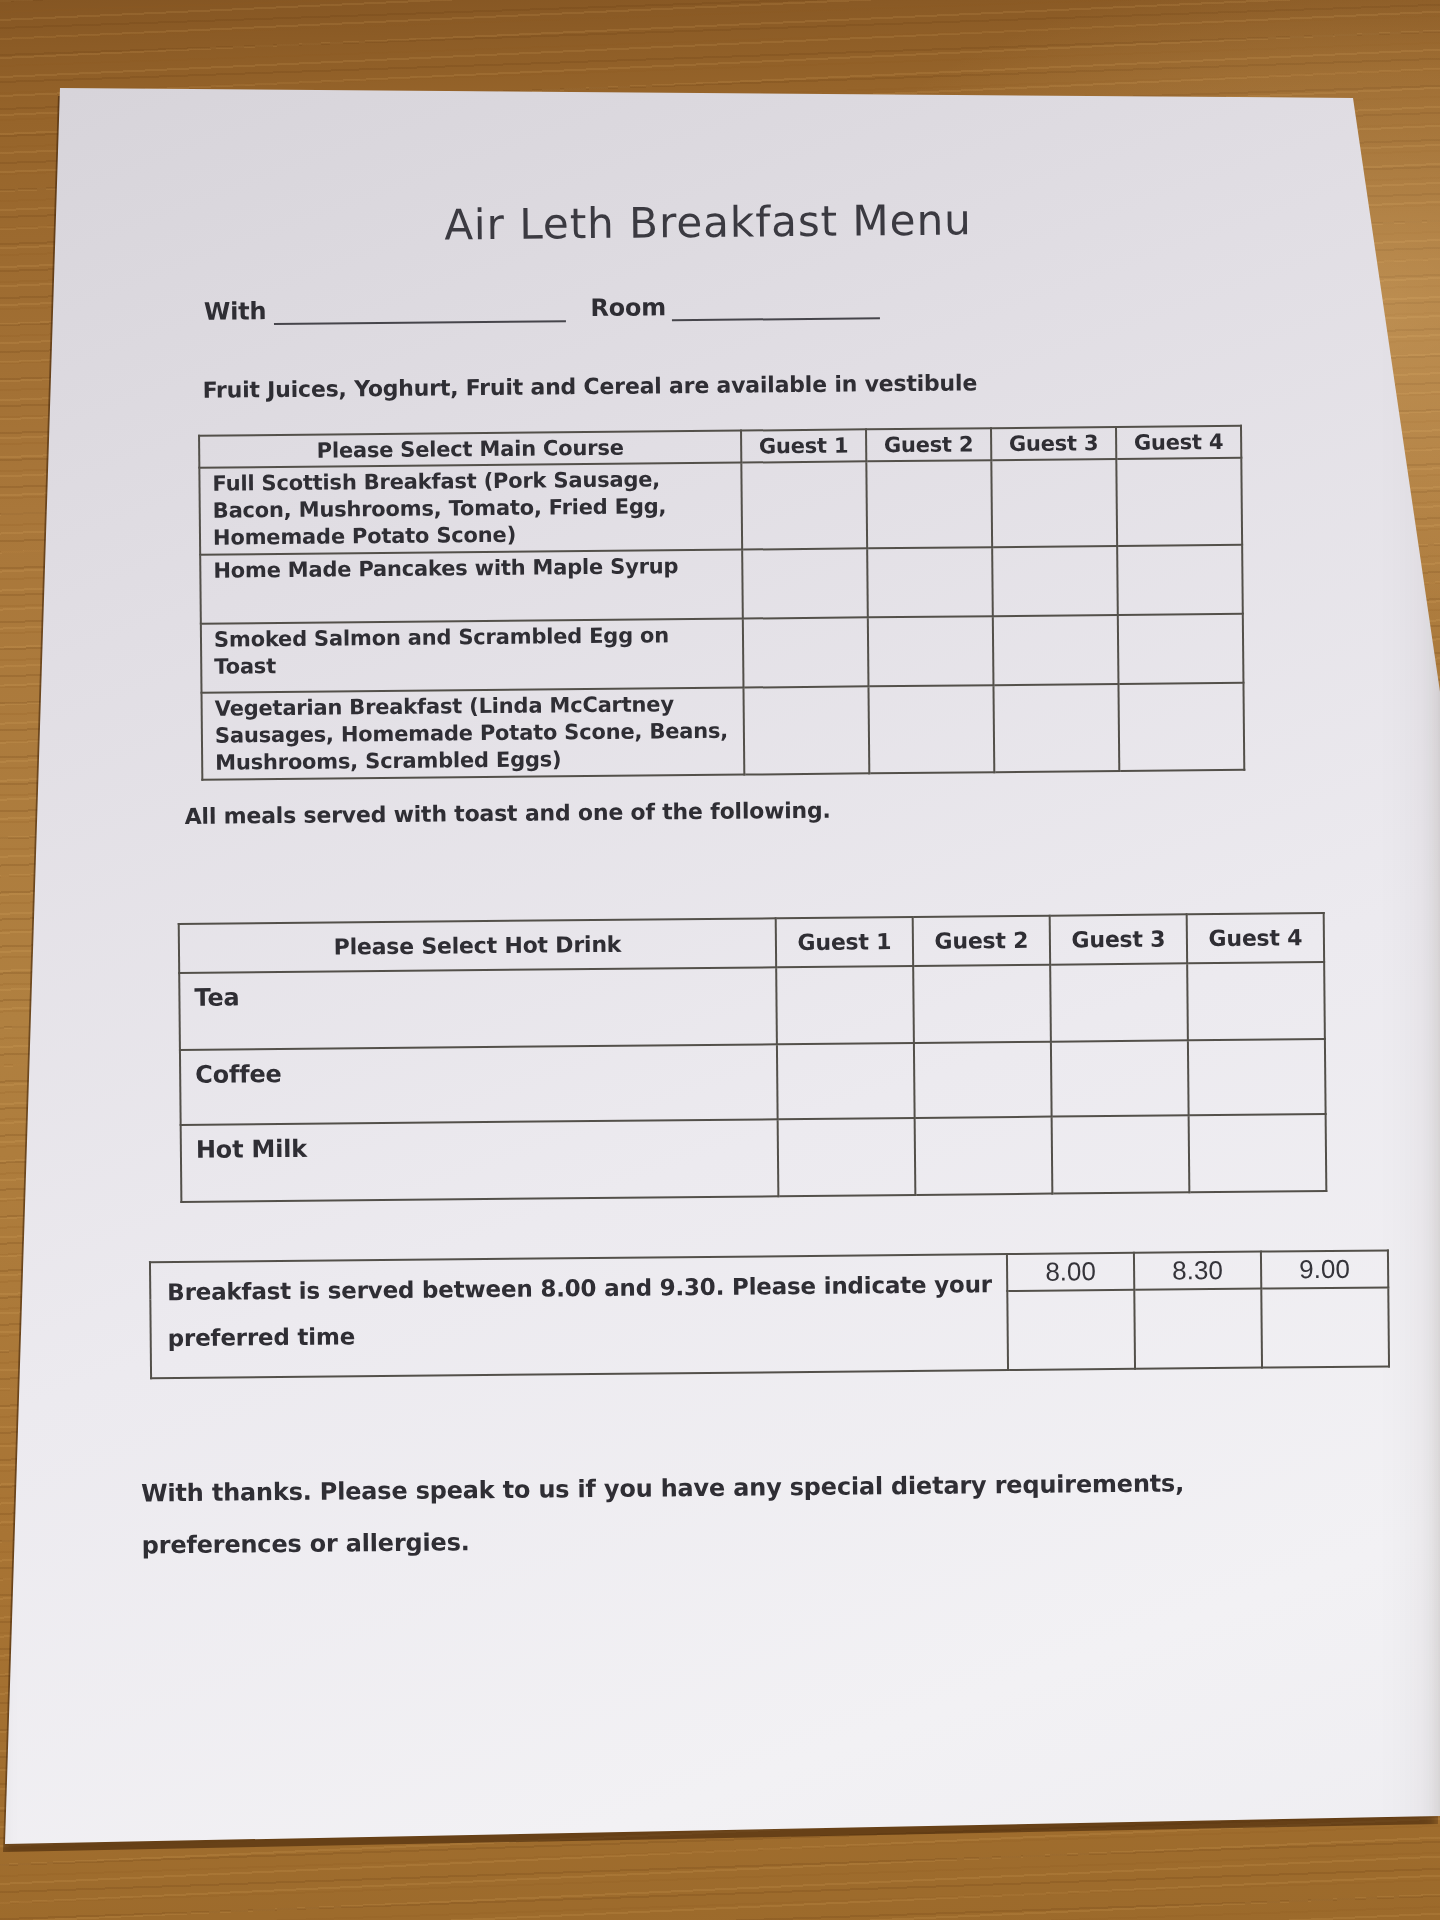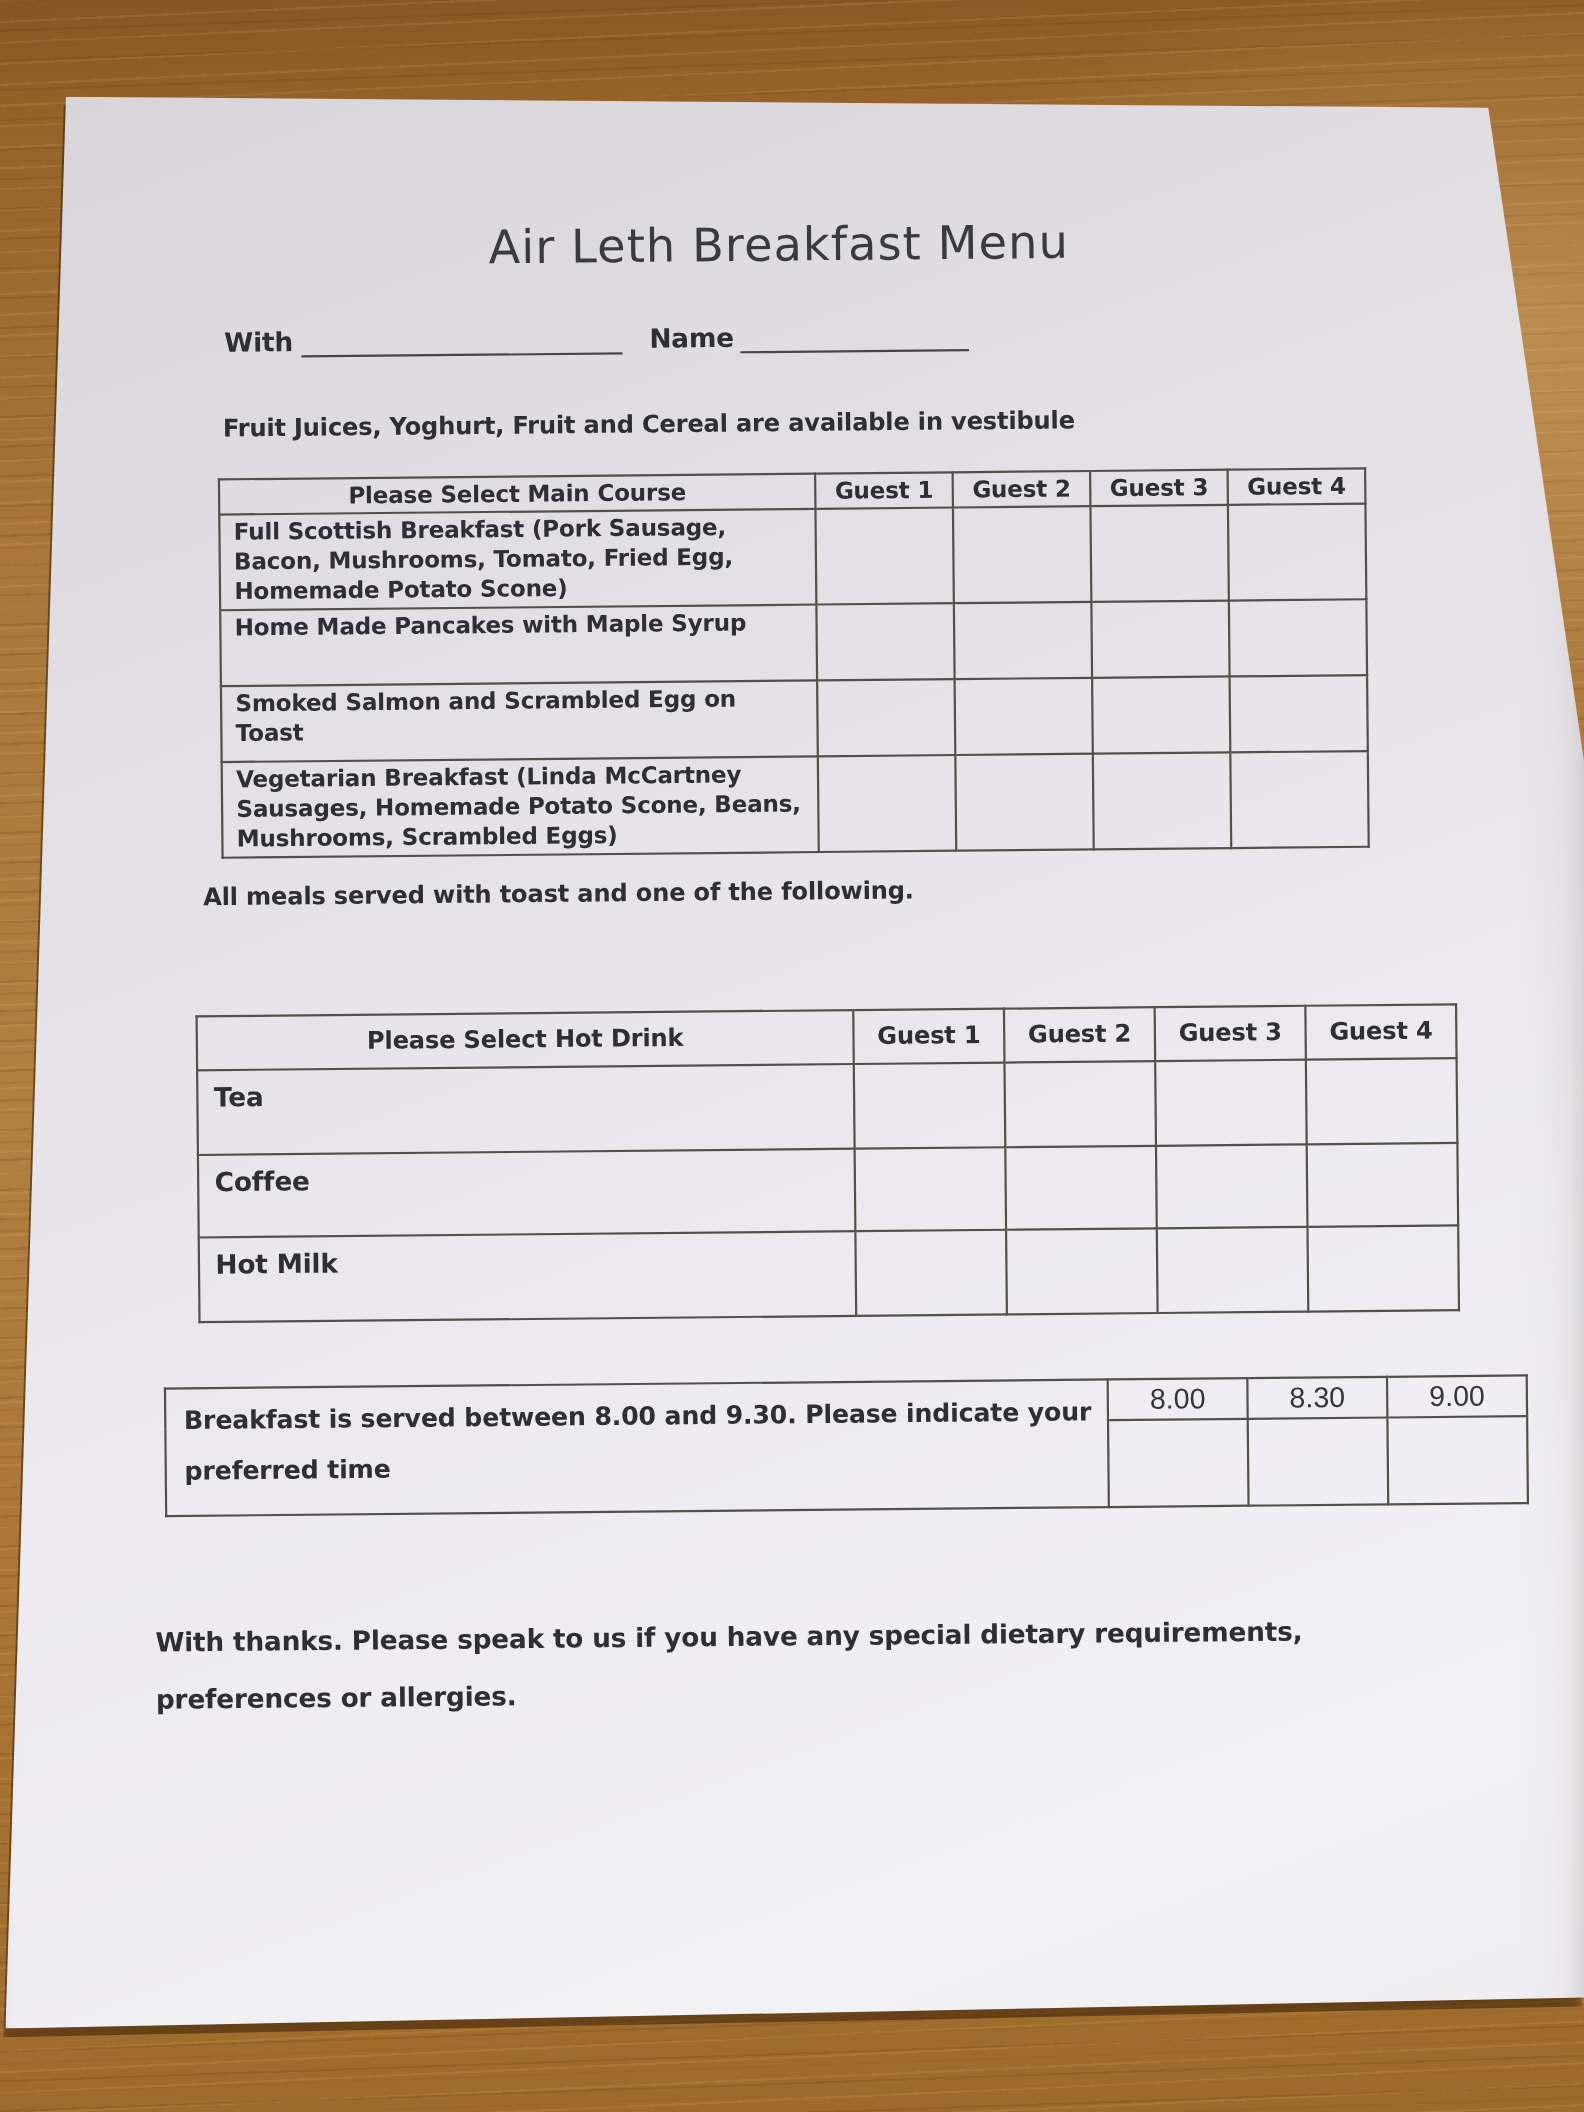--- a/index.html
+++ b/index.html
@@ -101,21 +101,21 @@
 <div class="paper-shadow"></div>
 <div class="paper"></div>
 
 <div class="content">
 
   <h1 class="title">Air Leth Breakfast Menu</h1>
 
   <div class="name-row">
     <span>With</span>
     <span class="uline name-line"></span>
-    <span class="room-label">Name</span>
+    <span class="room-label">Room</span>
     <span class="uline room-line"></span>
   </div>
 
   <div class="note vestibule">Fruit Juices, Yoghurt, Fruit and Cereal are available in vestibule</div>
 
   <table class="tbl main">
     <colgroup>
       <col style="width:542px">
         <col style="width:125px">
         <col style="width:125px">

